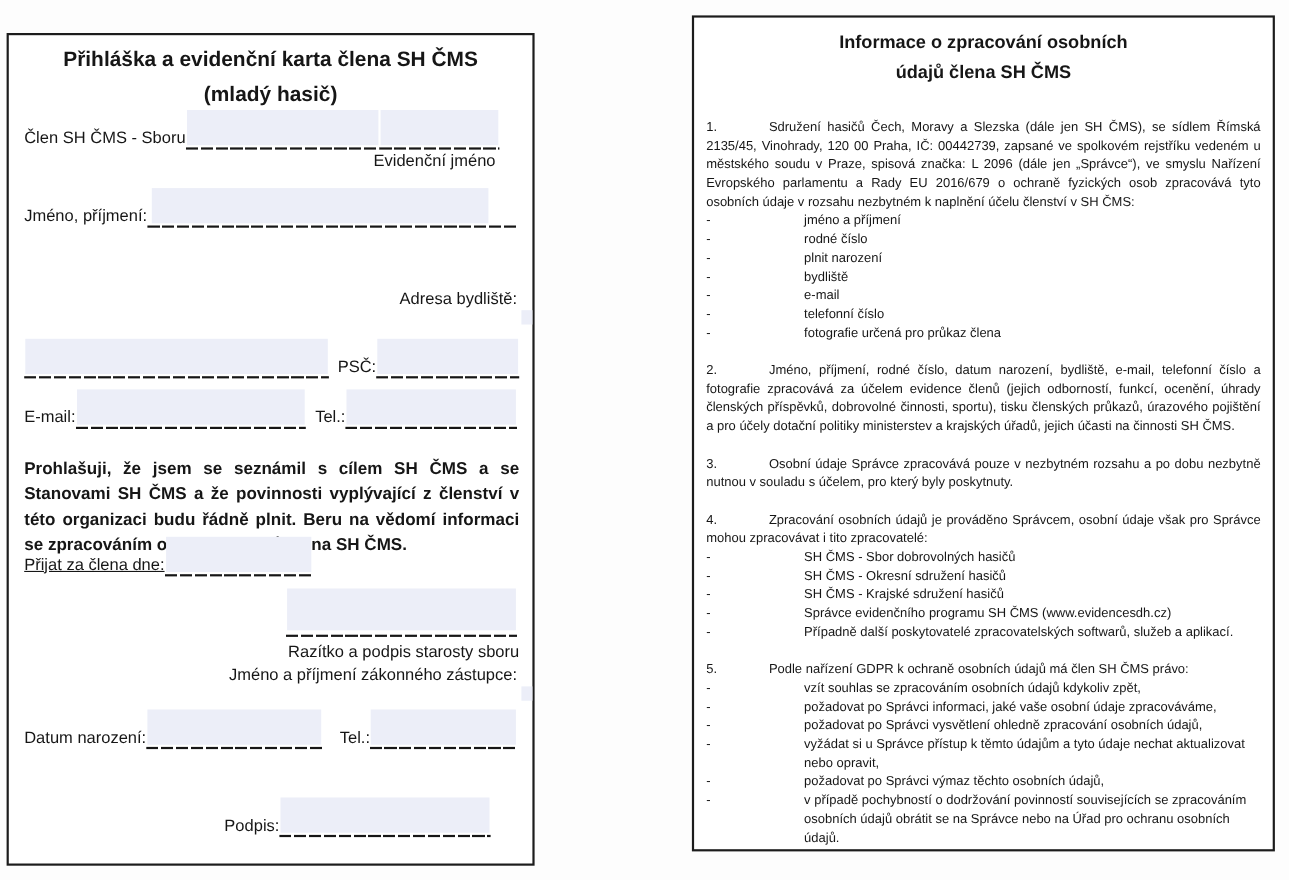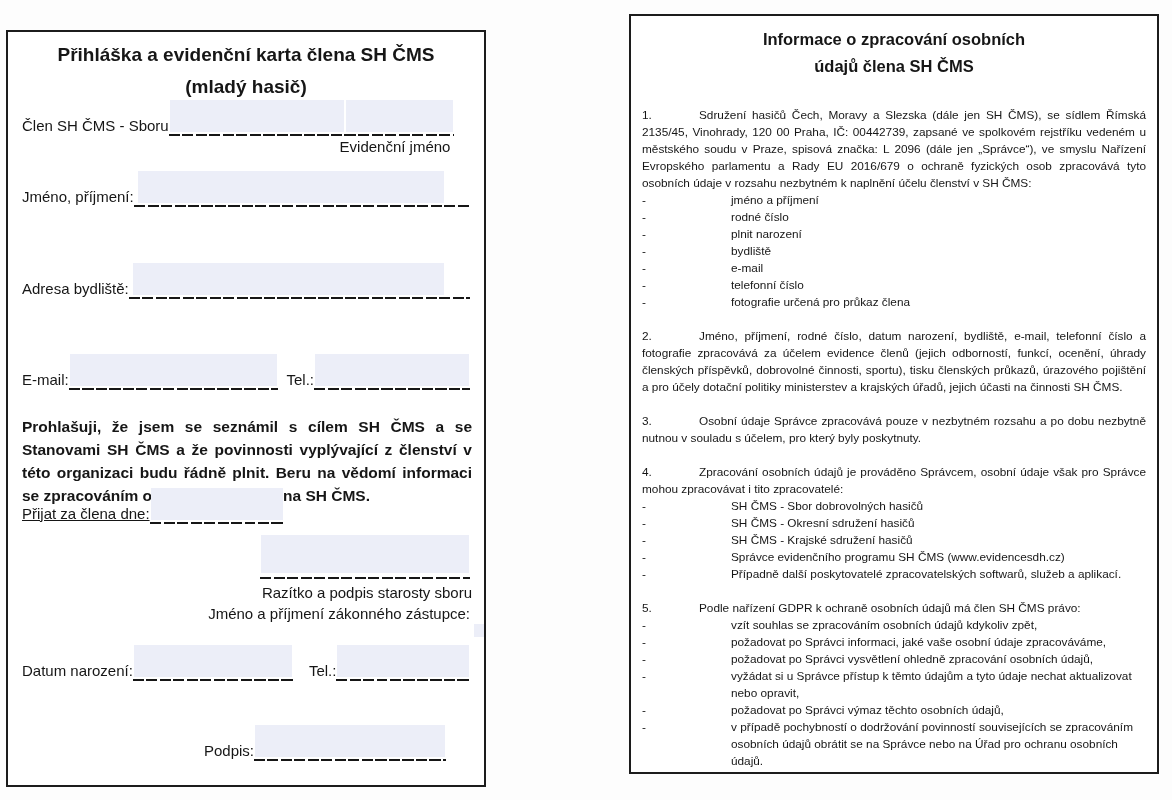--- a/index.html
+++ b/index.html
@@ -32,21 +32,21 @@
   .fline{
     position:absolute;left:0;right:0;bottom:0;height:2px;
     background:repeating-linear-gradient(90deg,#161616 0 11px,rgba(0,0,0,0) 11px 13.5px);
   }
   #row-member{top:68px;}
   #fw-sbor{width:182px;}
   #fw-evc{width:112px;margin-right:16px;}
   #cap-evc{position:absolute;top:106px;right:30px;width:118px;text-align:center;font-size:15px;}
   #row-name{top:139px;}
   #row-rodne{top:185px;}
-  #row-adresa{top:231px;}
+  #row-adresa{top:231px;flex-direction:column;}
   #row-adresa2{top:276px;right:12px;}
   #fw-psc{width:130px;}
   #row-email{top:322px;}
   #fw-tel{width:156px;}
   #decl{
     position:absolute;left:14px;right:12px;top:384px;
     font-weight:bold;font-size:15.5px;line-height:1.48;text-align:justify;
   }
   #row-prijat{top:456px;text-decoration:underline;}
   #fw-prijat{width:134px;}
@@ -103,20 +103,32 @@
 
 
   <div class="row" id="row-adresa">
     <span class="lbl">Adresa bydliště:</span>
     <div class="fw grow">
       <input class="fbox" style="">
       <div class="fline"></div>
     </div>
   </div>
 
+  <div class="row" id="row-adresa2">
+    <div class="fw grow narrow">
+      <input class="fbox" style="">
+      <div class="fline"></div>
+    </div>
+    <div class="sp8"></div>
+    <span class="lbl">PSČ:</span>
+    <div class="fw narrow" id="fw-psc">
+      <input class="fbox" style="">
+      <div class="fline"></div>
+    </div>
+  </div>
 
   <div class="row" id="row-email">
     <span class="lbl">E-mail:</span>
     <div class="fw grow narrow">
       <input class="fbox" style="">
       <div class="fline"></div>
     </div>
     <div class="sp8"></div>
     <span class="lbl">Tel.:</span>
     <div class="fw narrow" id="fw-tel">

